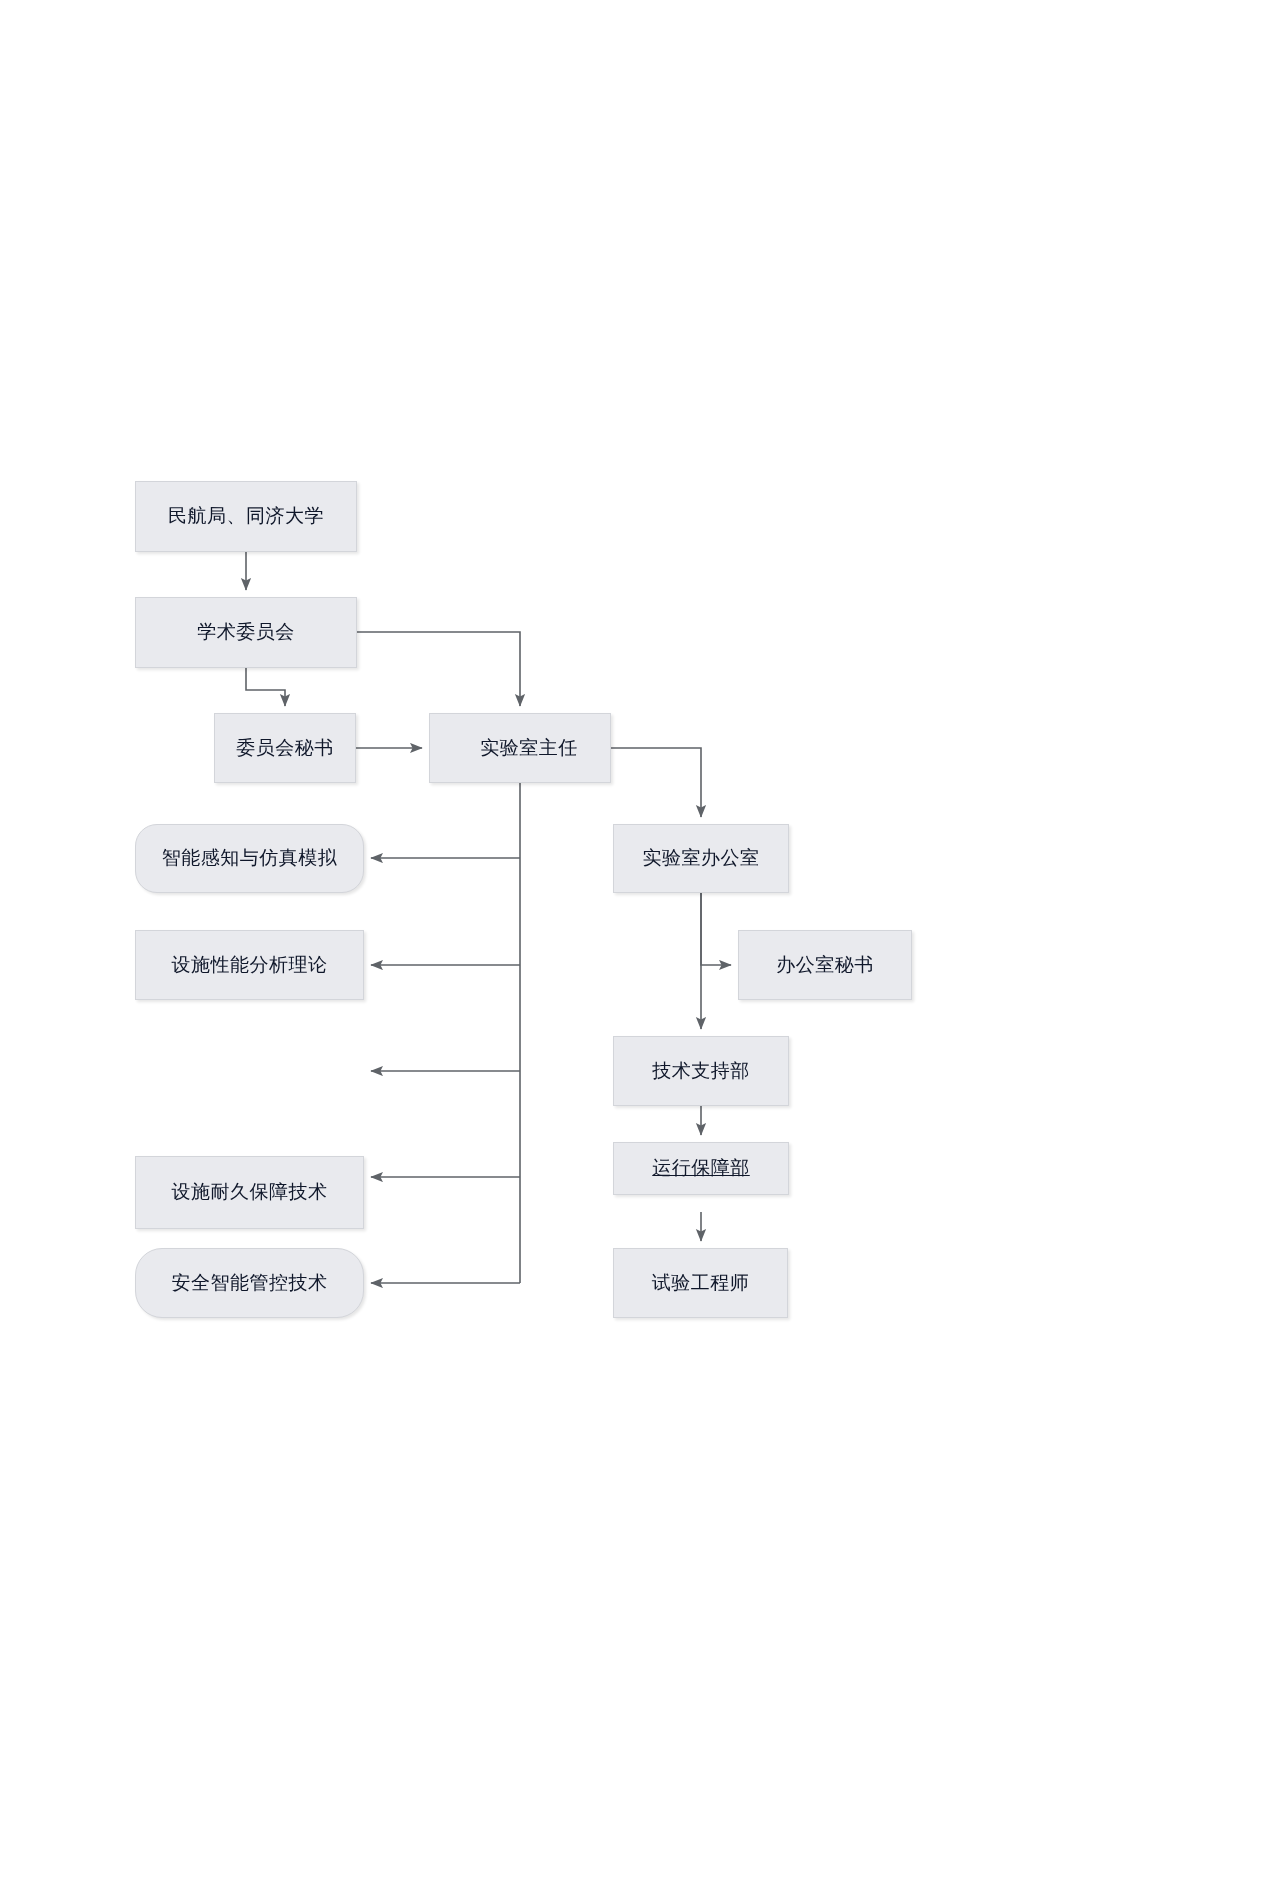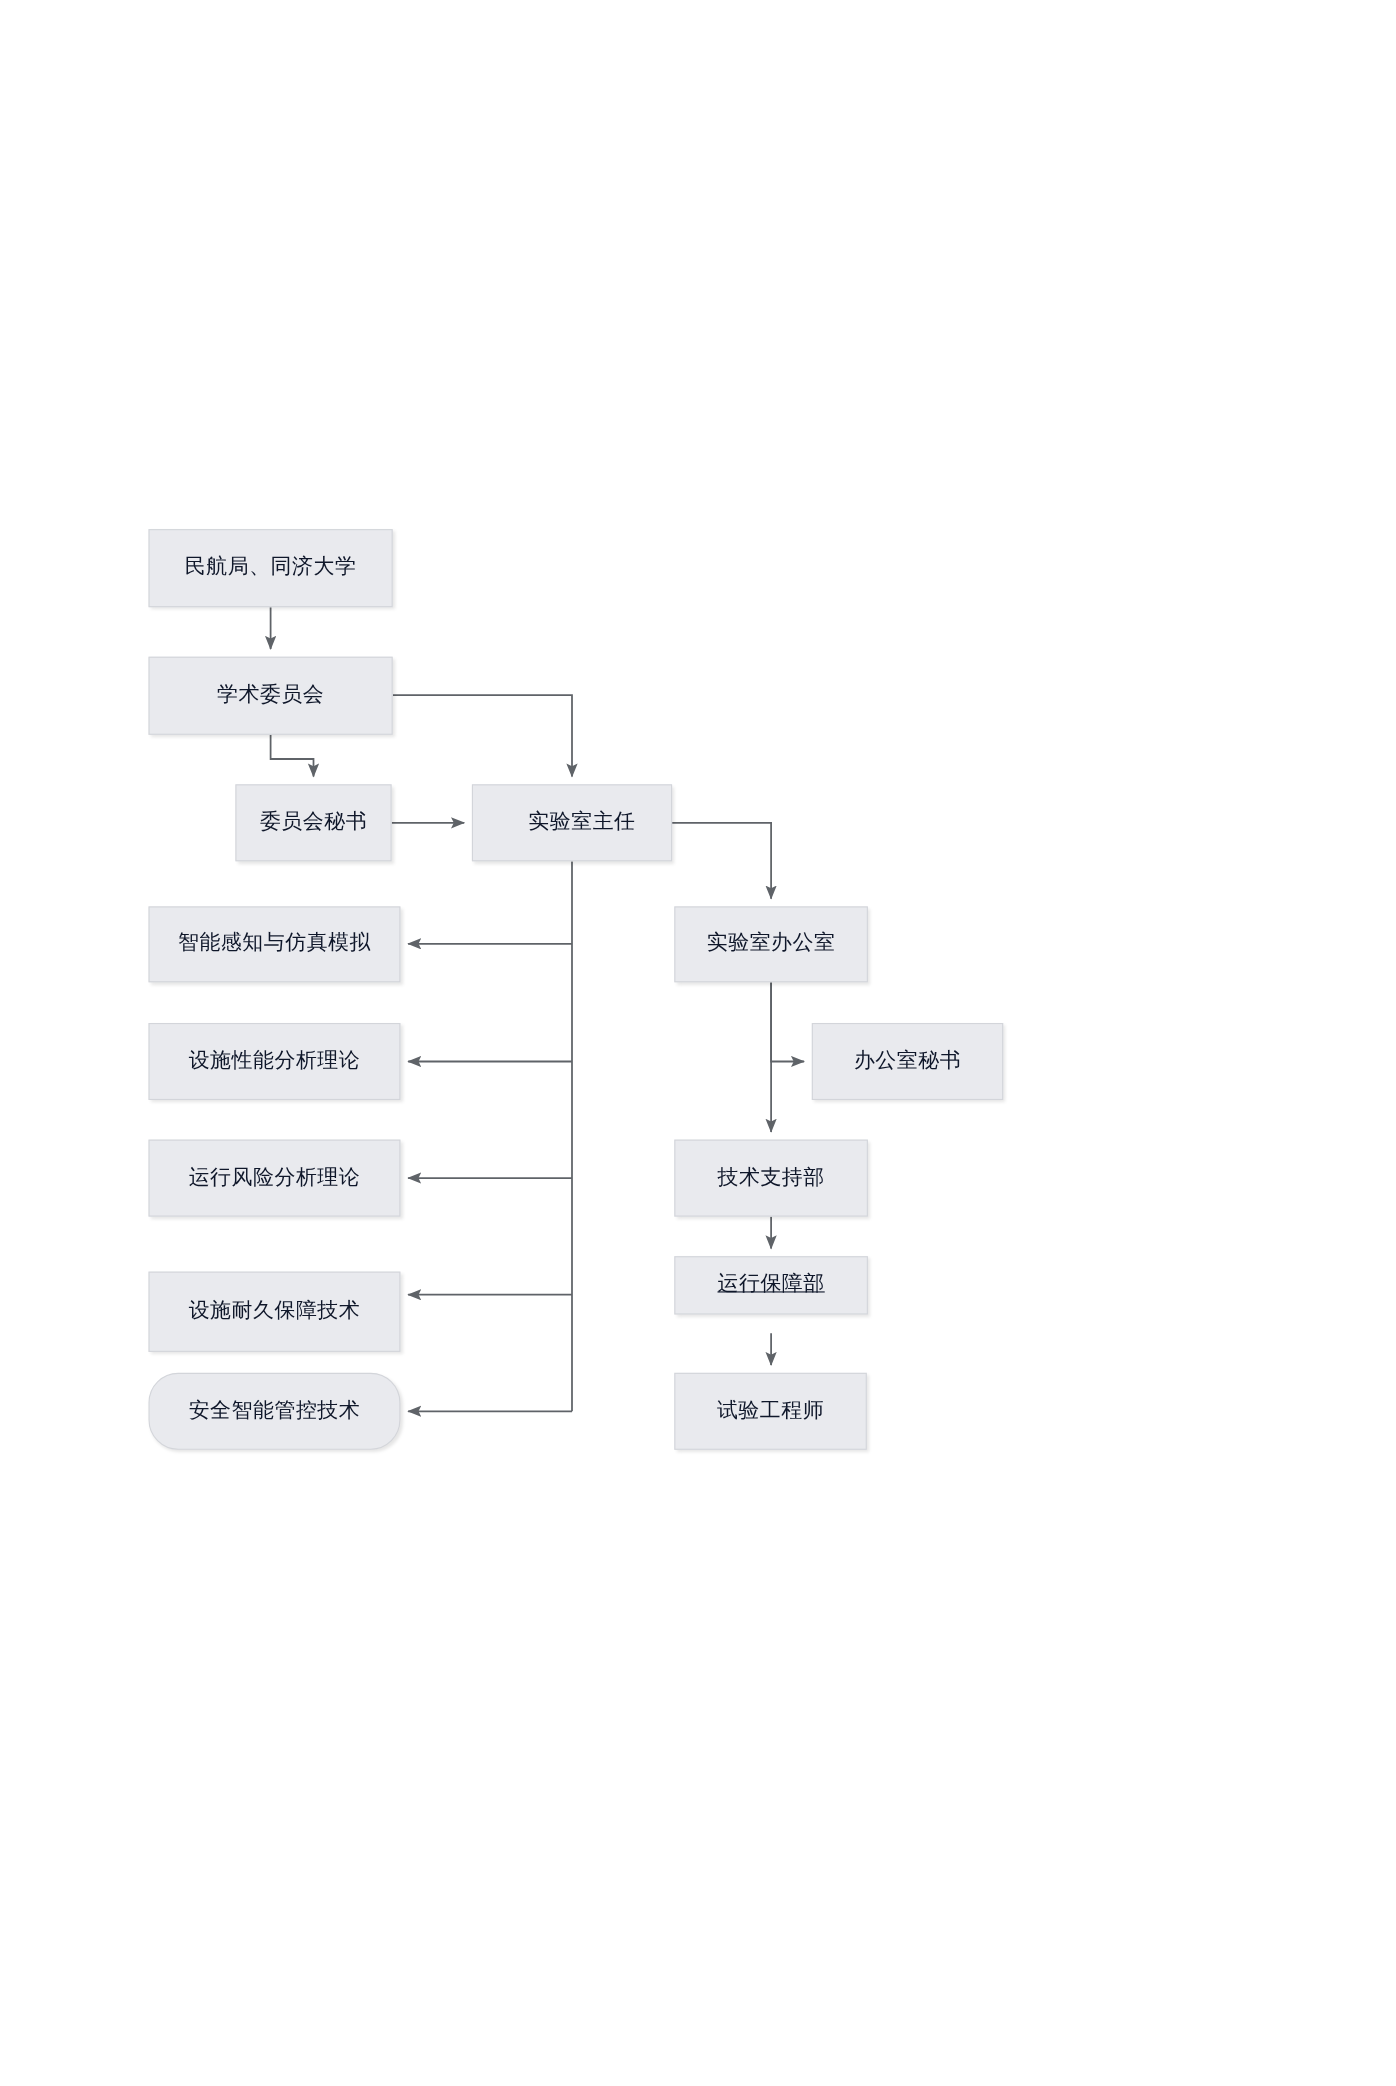--- a/index.html
+++ b/index.html
@@ -132,31 +132,28 @@
     </div>
 
     <div class="node" style="left:613px; top:1142px; width:176px; height:53px;text-decoration:underline;">
       <span class="node-label">运行保障部</span>
     </div>
 
     <div class="node" style="left:613px; top:1248px; width:175px; height:70px;">
       <span class="node-label">试验工程师</span>
     </div>
 
-    <div class="node" style="left:135px; top:824px; width:229px; height:69px;">
+    <div class="node" style="left:135px; top:824px; width:229px; height:69px;border-radius:22px;">
       <span class="node-label">智能感知与仿真模拟</span>
     </div>
 
     <div class="node" style="left:135px; top:930px; width:229px; height:70px;">
       <span class="node-label">设施性能分析理论</span>
     </div>
 
-    <div class="node" style="left:135px; top:1036px; width:229px; height:70px;">
-      <span class="node-label">运行风险分析理论</span>
-    </div>
 
     <div class="node" style="left:135px; top:1142px; width:229px; height:73px;margin-top:14px;">
       <span class="node-label">设施耐久保障技术</span>
     </div>
 
     <div class="node" style="left:135px; top:1248px; width:229px; height:70px;border-radius:27px;">
       <span class="node-label">安全智能管控技术</span>
     </div>
 
   </div>

